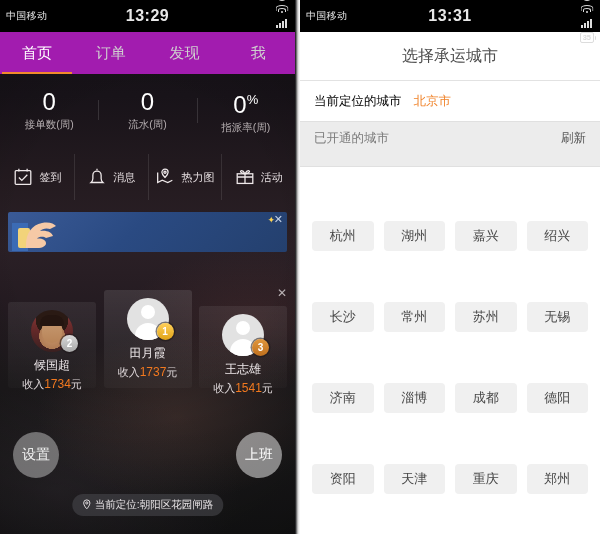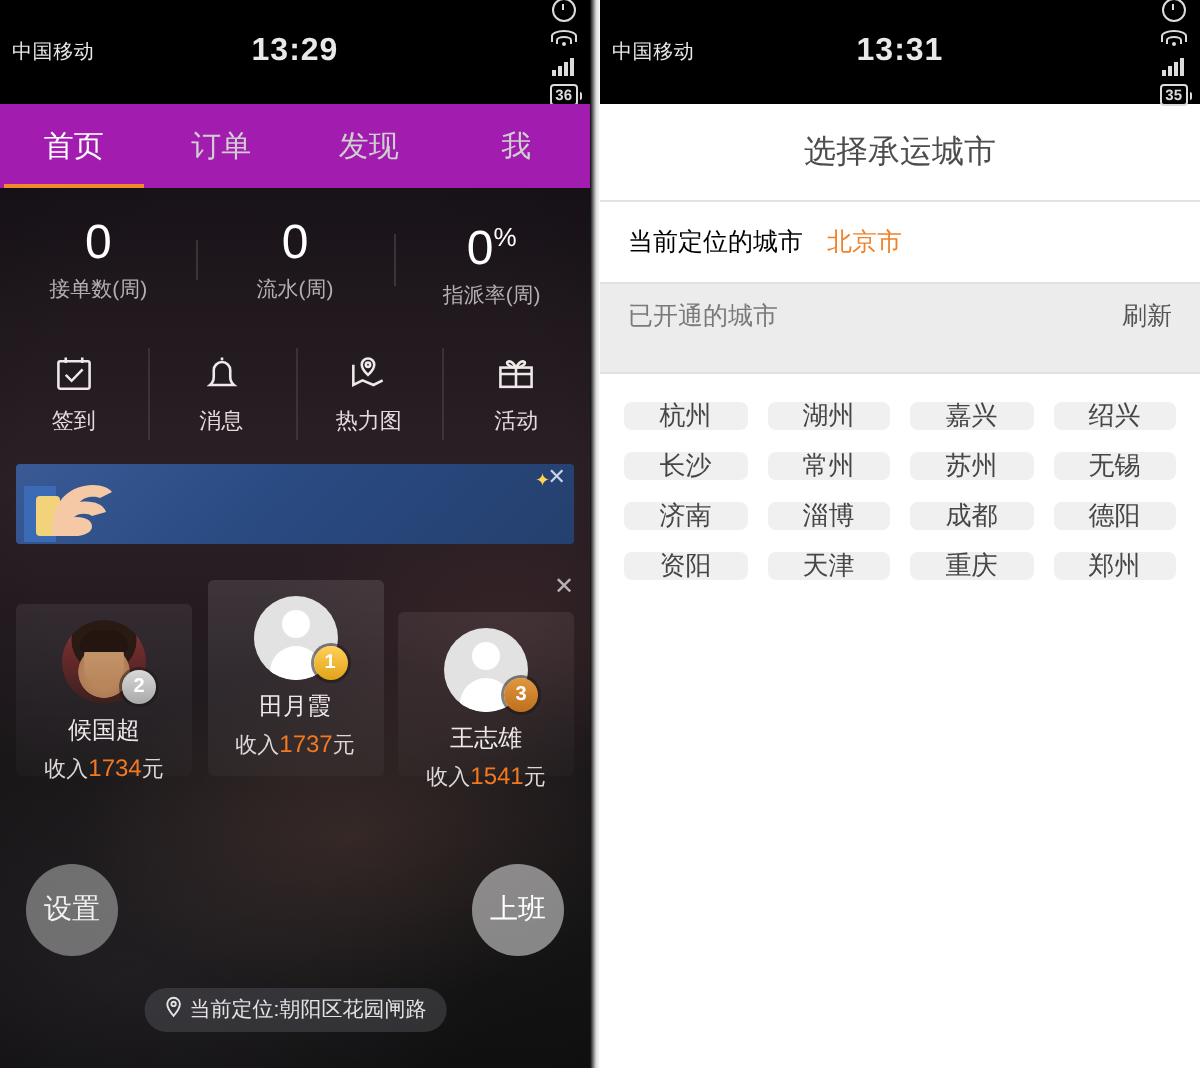--- a/index.html
+++ b/index.html
@@ -11,21 +11,21 @@
   .bg-photo{position:absolute;inset:0;
     background:
       radial-gradient(ellipse 200px 120px at 60% 78%, rgba(120,80,70,.30), transparent 70%),
       radial-gradient(ellipse 260px 150px at 20% 92%, rgba(70,60,70,.35), transparent 70%),
       radial-gradient(ellipse 180px 100px at 85% 60%, rgba(110,60,55,.25), transparent 70%),
       linear-gradient(180deg,#120f14 0%,#181319 18%,#241b20 34%,#2b2026 46%,#241b21 58%,#1d1a1c 72%,#1b1a1b 86%,#161617 100%);
   }
   .bg-vig{position:absolute;inset:0;background:radial-gradient(ellipse 150% 90% at 50% 45%,transparent 30%,rgba(0,0,0,.55) 100%);}
 
   .statusbar{position:relative;height:20px;background:#000;display:flex;align-items:center;
-    padding:16px 6px;color:#e8e8e8;font-size:10px;z-index:6;}
+    padding:6px 6px;color:#e8e8e8;font-size:10px;z-index:6;}
   .sb-carrier{flex:0 0 auto;letter-spacing:.3px;}
   .sb-time{position:absolute;left:0;right:0;text-align:center;font-size:16px;font-weight:bold;letter-spacing:.5px;}
   .sb-right{margin-left:auto;display:flex;align-items:center;gap:4px;z-index:2;flex-direction:column;}
   .ic-alarm{width:10px;height:10px;border:1.3px solid #dcdcdc;border-radius:50%;position:relative;display:inline-block;}
   .ic-alarm:before{content:"";position:absolute;left:4px;top:2px;width:1.2px;height:3.4px;background:#dcdcdc;}
   .ic-wifi{width:12px;height:9px;position:relative;display:inline-block;}
   .ic-wifi span{position:absolute;left:50%;transform:translateX(-50%);border:1.2px solid #dcdcdc;border-bottom:none;border-radius:50% 50% 0 0;}
   .ic-wifi .w1{width:11px;height:5px;top:0;}
   .ic-wifi .w2{width:6px;height:3px;top:3px;}
   .ic-wifi .w3{width:2px;height:2px;top:6px;background:#dcdcdc;border:none;border-radius:50%;}
@@ -43,21 +43,21 @@
   .tab.active:after{content:"";position:absolute;left:2px;right:2px;bottom:0;height:2.5px;background:#f08a2c;}
 
   .stats{position:relative;height:72px;display:flex;align-items:center;z-index:5;}
   .stat{flex:1;text-align:center;position:relative;}
   .stat + .stat:before{content:"";position:absolute;left:0;top:12px;bottom:12px;width:1px;background:rgba(255,255,255,.13);}
   .stat-num{color:#fff;font-size:24px;line-height:28px;font-weight:300;}
   .stat-num sup{font-size:13px;vertical-align:super;}
   .stat-lbl{color:#b5aeb0;font-size:10.5px;margin-top:2px;}
 
   .quickrow{position:relative;height:62px;display:flex;z-index:5;}
-  .qitem{flex:1;display:flex;flex-direction:column;align-items:center;justify-content:center;gap:5px;position:relative;}
+  .qitem{flex:1;display:flex;flex-direction:row;align-items:center;justify-content:center;gap:5px;position:relative;}
   .qitem + .qitem:before{content:"";position:absolute;left:0;top:8px;bottom:8px;width:1px;background:rgba(255,255,255,.10);}
   .qlbl{color:#e3dcde;font-size:11px;}
   .qico svg{display:block;}
 
   .banner{position:relative;margin:4px 8px 0;height:40px;border-radius:2px;overflow:hidden;z-index:5;
     background:linear-gradient(180deg,#2f4d86 0%,#2a4krr 0%,#27457d 50%,#24406f 100%);}
   .banner-bg{position:absolute;inset:0;background:linear-gradient(135deg,#3a5a96 0%,#2a4a82 45%,#24406e 100%);}
   .banner-hand{position:absolute;left:4px;top:3px;width:62px;height:36px;}
   .banner-pill{position:absolute;left:56px;top:5px;right:22px;height:29px;border-radius:15px;
     background:linear-gradient(180deg,#f4663a 0%,#e8431f 100%);display:flex;align-items:center;justify-content:center;}
@@ -117,22 +117,22 @@
     border-bottom:1px solid #e2e2e2;}
   .nav-title{color:#4d4d4d;font-size:16px;}
   .cur-city{height:40px;display:flex;align-items:center;padding:0 14px;background:#fff;gap:12px;}
   .cur-city-lbl{color:#000000;font-size:12.5px;}
   .cur-city-val{color:#f0832a;font-size:12.5px;}
   .sec-head{height:32px;display:flex;align-items:center;justify-content:space-between;
     padding:0 14px 12px 14px;background:#ececec;border-top:1px solid #e0e0e0;border-bottom:1px solid #e0e0e0;}
   .sec-title{color:#7a7a7a;font-size:12.5px;}
   .sec-action{color:#555;font-size:12.5px;}
   .citygrid{padding:14px 12px 0;display:grid;grid-template-columns:repeat(4,1fr);gap:11px 10px;}
-  .citychip{height:14px;border-radius:4px;background:#f0f0f0;display:flex;align-items:center;justify-content:center;
-    color:#464646;font-size:13px;}
+  .citychip{height:30px;border-radius:4px;background:#f0f0f0;display:flex;align-items:center;justify-content:center;
+    color:#464646;font-size:13px;margin-top:40px;}
 </style>
 </head>
 <body>
 
 <div class="stage">
 
   <div class="phone-left">
     <div class="bg-photo"></div>
     <div class="bg-vig"></div>
 

